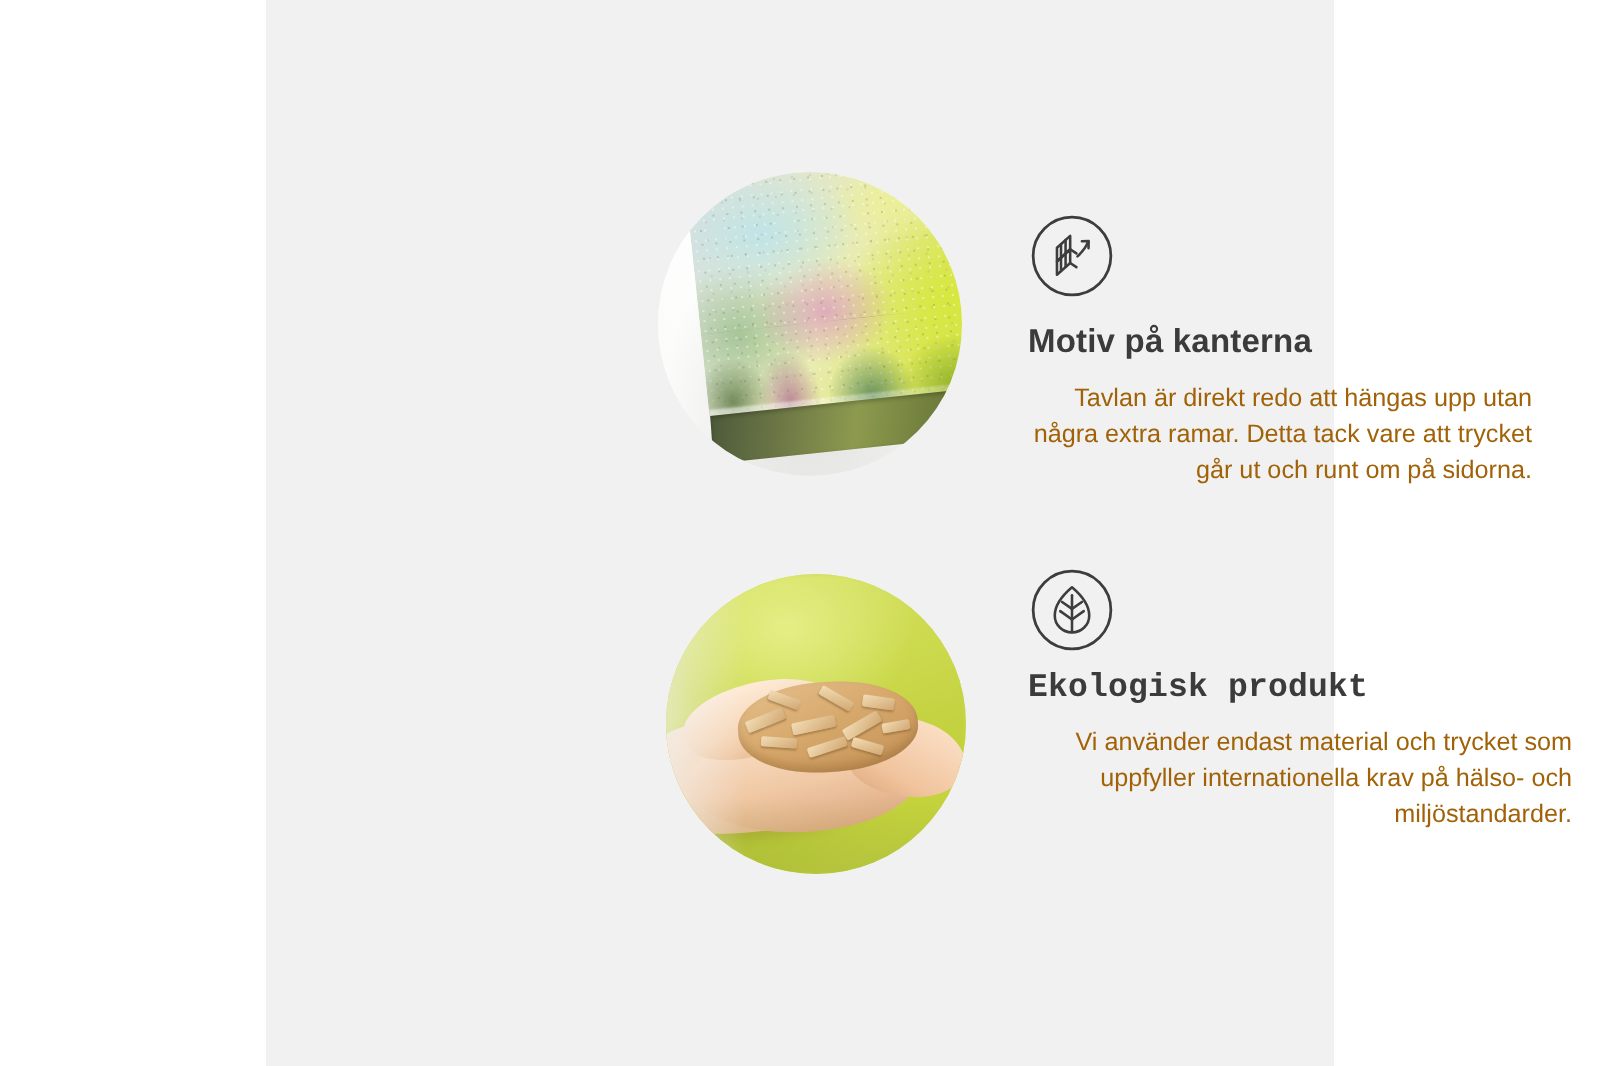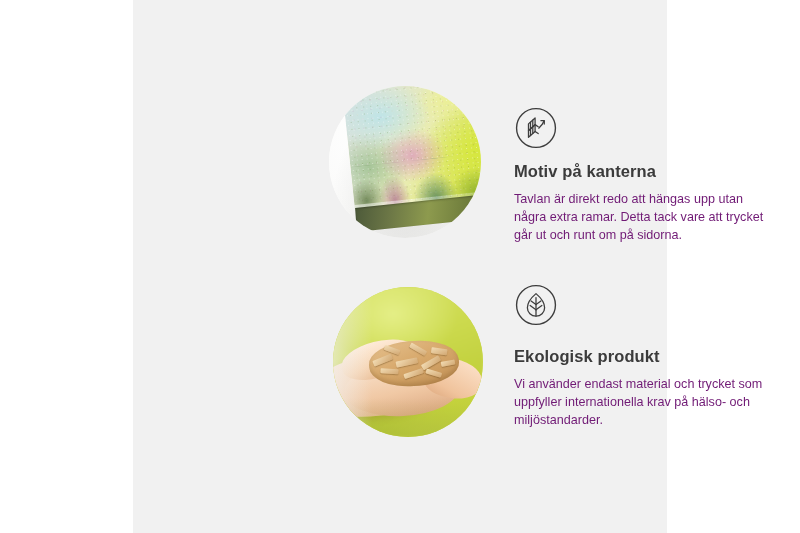--- a/index.html
+++ b/index.html
@@ -52,23 +52,24 @@
     font-weight: 600;
     color: #3b3b3b;
     letter-spacing: 0.1px;
     line-height: 1.2;
   }
   .feature-desc {
     margin: 0;
     padding: 0;
     font-size: 12.6px;
     font-weight: 400;
-    color: #701a75;
+    color: #a16207;
     line-height: 1.42;
     max-width: 252px;
+    text-align: right;
   }
 
   
   #media-canvas-print {
     left: 196px;
     top: 86px;
     width: 152px;
     height: 152px;
     background: #fbfbfa;
   }
@@ -334,19 +335,19 @@
                      C18.8 36.2 14.6 32.2 14.6 27.0
                      C14.6 22.6 17.4 17.2 24 11.6 Z"></path>
             <path d="M24 16.0 L24 36.0"></path>
             <path d="M24 23.4 L18.6 19.6"></path>
             <path d="M24 23.4 L29.4 19.6"></path>
             <path d="M24 29.2 L17.6 24.6"></path>
             <path d="M24 29.2 L30.4 24.6"></path>
           </g>
         </svg>
 
-        <h2 class="feature-title" style="margin-top:20px;">Ekologisk produkt</h2>
+        <h2 class="feature-title" style="margin-top:7px;font-family:Liberation Mono, monospace;">Ekologisk produkt</h2>
         <p class="feature-desc" style="margin-top:9px; max-width:272px;">Vi använder endast material och trycket som uppfyller internationella krav på hälso- och miljöstandarder.</p>
       </div>
     </div>
 
   </div>
 </div>
 
 </body></html>

